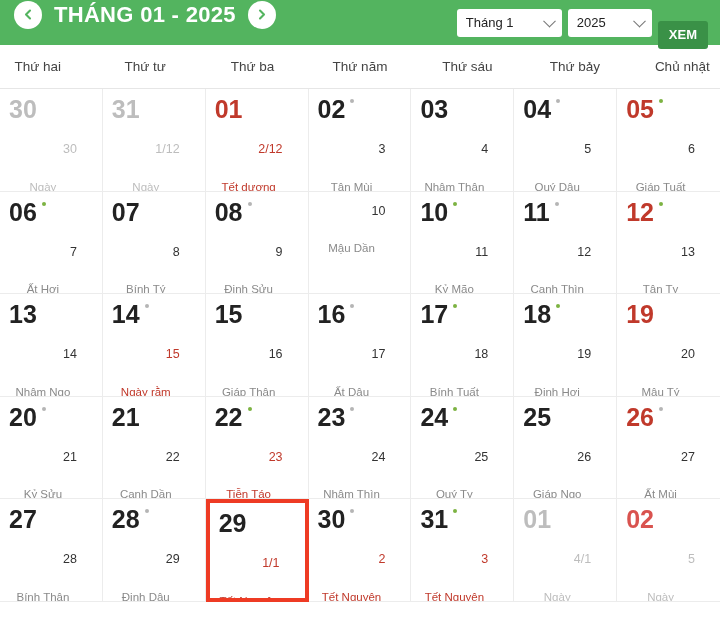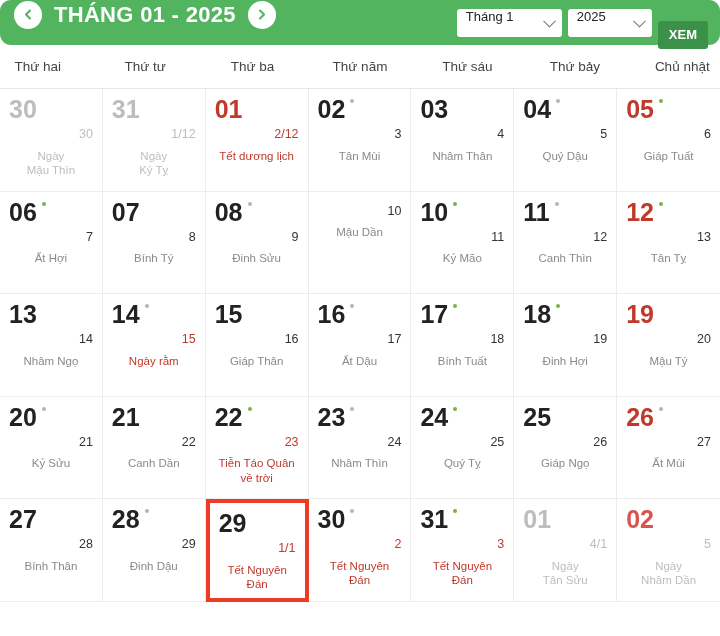--- a/index.html
+++ b/index.html
@@ -12,21 +12,20 @@
   }
 
   
   .header {
     height: 45px;
     background: #53b45f;
     display: flex;
     align-items: center;
     padding: 0 12px 16px 14px;
     position: relative;
-    border-radius: 11px;
   }
   .nav-btn {
     width: 28px;
     height: 28px;
     border-radius: 50%;
     background: #ffffff;
     display: flex;
     align-items: center;
     justify-content: center;
     flex: 0 0 auto;
@@ -50,20 +49,21 @@
     display: flex;
     align-items: center;
     gap: 6px;
   }
   .sel {
     position: relative;
     background: #ffffff;
     border-radius: 3px;
     height: 28px;
     display: flex;
+    align-items: center;
     padding: 0 26px 0 9px;
     font-size: 13px;
     color: #222;
     cursor: pointer;
     white-space: nowrap;
   }
   .sel-month { width: 105px; }
   .sel-year  { width: 84px; }
   .sel .chev {
     position: absolute;
@@ -113,24 +113,25 @@
   .grid {
     display: grid;
     grid-template-columns: repeat(7, 1fr);
     grid-auto-rows: 102.5px;
     background: #ffffff;
   }
   .cell {
     position: relative;
     border-right: 1px solid #ececec;
     border-bottom: 1px solid #ececec;
-    padding: 8px 9px 4px 9px;
+    padding: 8px 25px 4px 9px;
     display: flex;
     flex-direction: column;
     overflow: hidden;
+    gap: 16px;
   }
   .cell:nth-child(7n) { border-right: none; }
 
   .daynum-row {
     display: flex;
     align-items: flex-start;
     line-height: 1;
     height: 26px;
   }
   .daynum {

